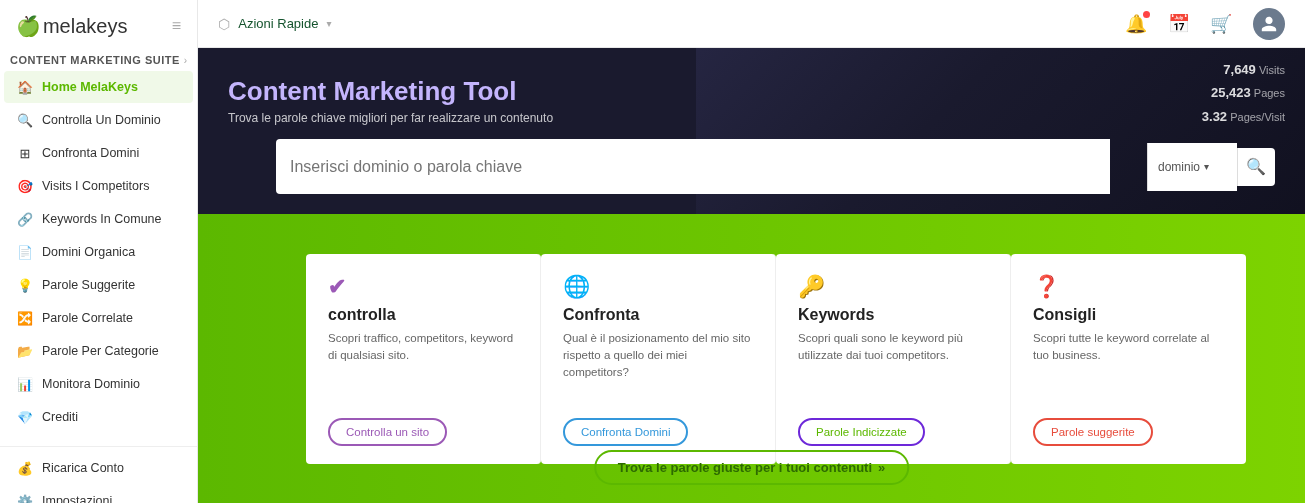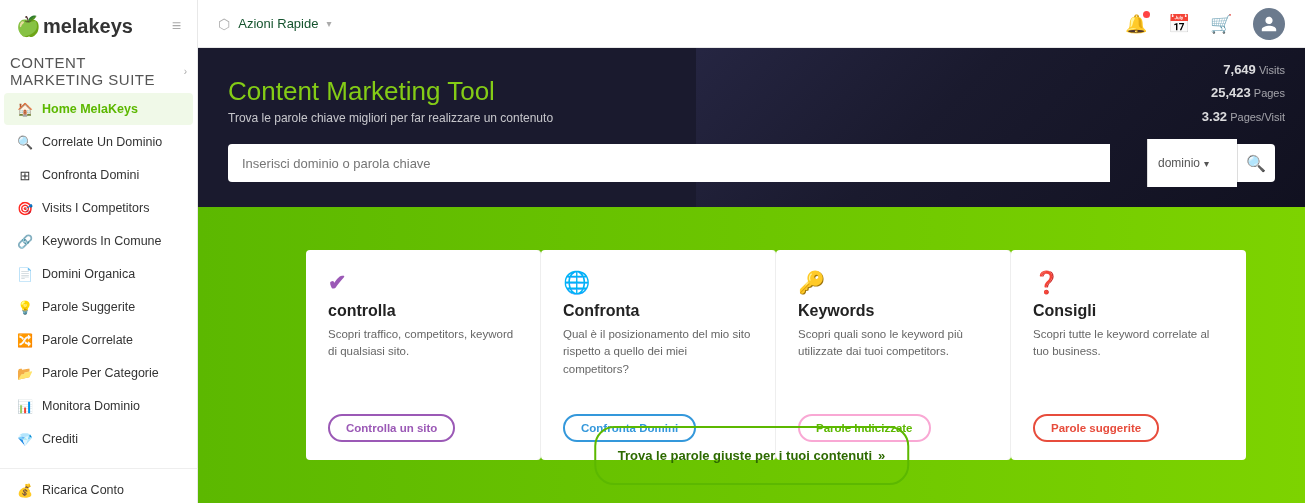--- a/index.html
+++ b/index.html
@@ -17,37 +17,37 @@
       overflow: hidden;
     }
     .sidebar-logo {
       padding: 14px 16px 10px 16px;
       display: flex;
       align-items: center;
       justify-content: space-between;
     }
     .logo-text {
       font-size: 20px;
-      font-weight: 700;
+      font-weight: 400;
       color: #333;
     }
     .hamburger-icon {
       color: #aaa;
       font-size: 16px;
       cursor: pointer;
     }
     .sidebar-section {
       padding: 6px 10px 4px 10px;
       display: flex;
       align-items: center;
       justify-content: space-between;
     }
     .sidebar-section-label {
-      font-size: 15px;
-      font-weight: 400;
+      font-size: 11px;
+      font-weight: 700;
       color: #555;
       letter-spacing: 0.5px;
       text-transform: uppercase;
     }
     .sidebar-section-arrow {
       color: #aaa;
       font-size: 10px;
     }
     .sidebar-item {
       display: flex;
@@ -180,49 +180,50 @@
       text-align: right;
       line-height: 1.8;
     }
     .hero-stats .stat-num {
       color: rgba(255,255,255,0.85);
       font-size: 13px;
       font-weight: 600;
     }
     .hero-title {
       font-size: 26px;
-      font-weight: 400;
-      color: #84cc16;
+      font-weight: 700;
+      color: #c4b5fd;
       position: relative;
       z-index: 1;
     }
     .hero-subtitle {
       font-size: 12px;
       color: rgba(255,255,255,0.75);
       margin-top: 4px;
       position: relative;
       z-index: 1;
     }
     .hero-search-row {
       display: flex;
       align-items: center;
       width: 100%;
       margin-top: 14px;
       position: relative;
       z-index: 1;
     }
     .hero-search-input {
       flex: 1;
-      height: 38px;
+      height: 55px;
       border: none;
       border-radius: 4px 0 0 4px;
       padding: 0 14px;
-      font-size: 13px;
+      font-size: 16px;
       color: #555;
       outline: none;
+      margin-left: 48px;
     }
     .hero-search-dropdown {
       height: 48px;
       border: none;
       border-left: 1px solid #ddd;
       background: #fff;
       padding: 0 10px;
       font-size: 12px;
       color: #555;
       cursor: pointer;
@@ -287,45 +288,45 @@
       font-size: 11.5px;
       color: #666;
       line-height: 1.5;
       flex: 1;
     }
     .card-btn {
       display: inline-block;
       padding: 6px 16px;
       border-radius: 20px;
       font-size: 11.5px;
-      font-weight: 700;
+      font-weight: 400;
       cursor: pointer;
       text-align: center;
       margin-top: 10px;
       background: transparent;
     }
     .card-btn.purple { border: 2px solid #9b59b6; color: #9b59b6; }
     .card-btn.blue { border: 2px solid #3498db; color: #3498db; }
-    .card-btn.green { border: 2px solid #f9a8d4; color: #5cb800; }
+    .card-btn.green { border: 2px solid #6d28d9; color: #5cb800; }
     .card-btn.red { border: 2px solid #e74c3c; color: #e74c3c; }
 
     
     .bottom-cta {
       position: absolute;
       bottom: 18px;
       left: 50%;
       transform: translateX(-50%);
       display: flex;
       align-items: center;
     }
     .bottom-cta-btn {
       background: transparent;
       border: 2px solid #5cb800;
       border-radius: 20px;
-      padding: 20px 22px;
+      padding: 8px 22px;
       font-size: 13px;
       color: #2d6a00;
       font-weight: 600;
       cursor: pointer;
       white-space: nowrap;
       display: flex;
       align-items: center;
       gap: 6px;
     }
   </style>
@@ -347,21 +348,21 @@
   </div>
 
   <div id="sidebar-items-container">
 
   <div class="sidebar-item active">
         <span class="item-icon">🏠</span>
         <span>Home MelaKeys</span>
       </div>
       <div class="sidebar-item">
         <span class="item-icon">🔍</span>
-        <span>Correlate Un Dominio</span>
+        <span>Controlla Un Dominio</span>
       </div>
       <div class="sidebar-item">
         <span class="item-icon">⊞</span>
         <span>Confronta Domini</span>
       </div>
       <div class="sidebar-item">
         <span class="item-icon">🎯</span>
         <span>Visits I Competitors</span>
       </div>
       <div class="sidebar-item">

